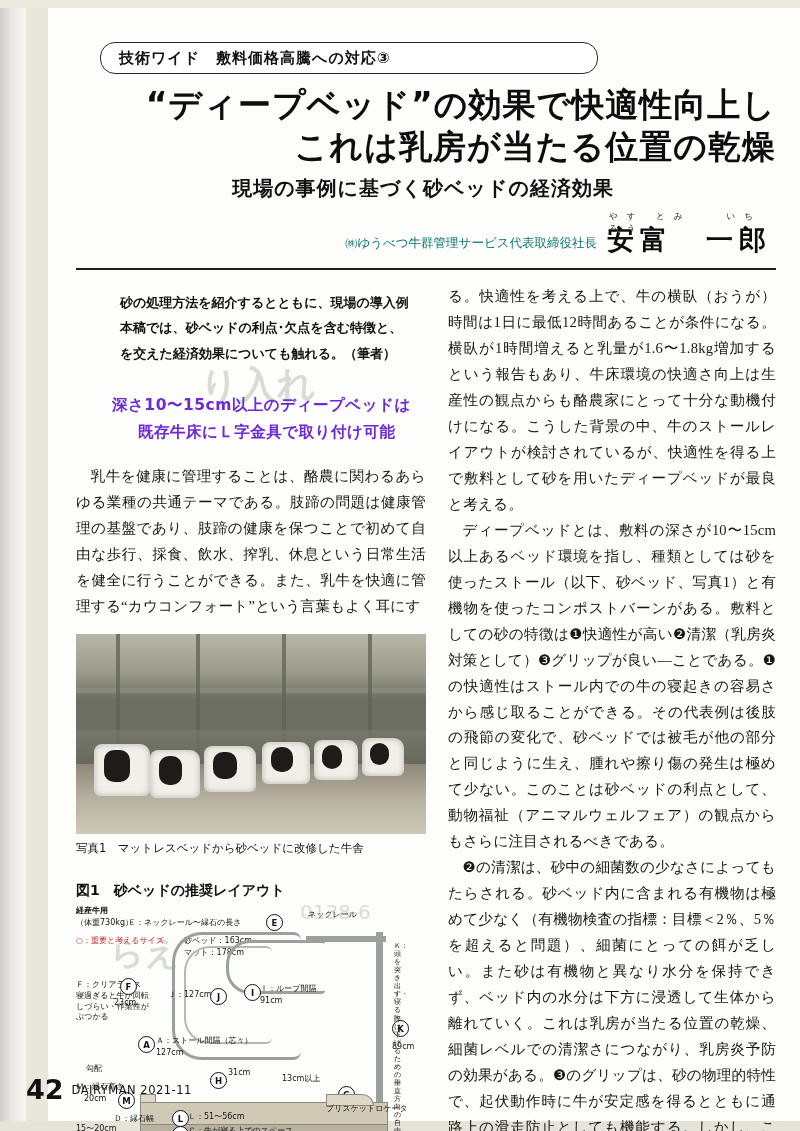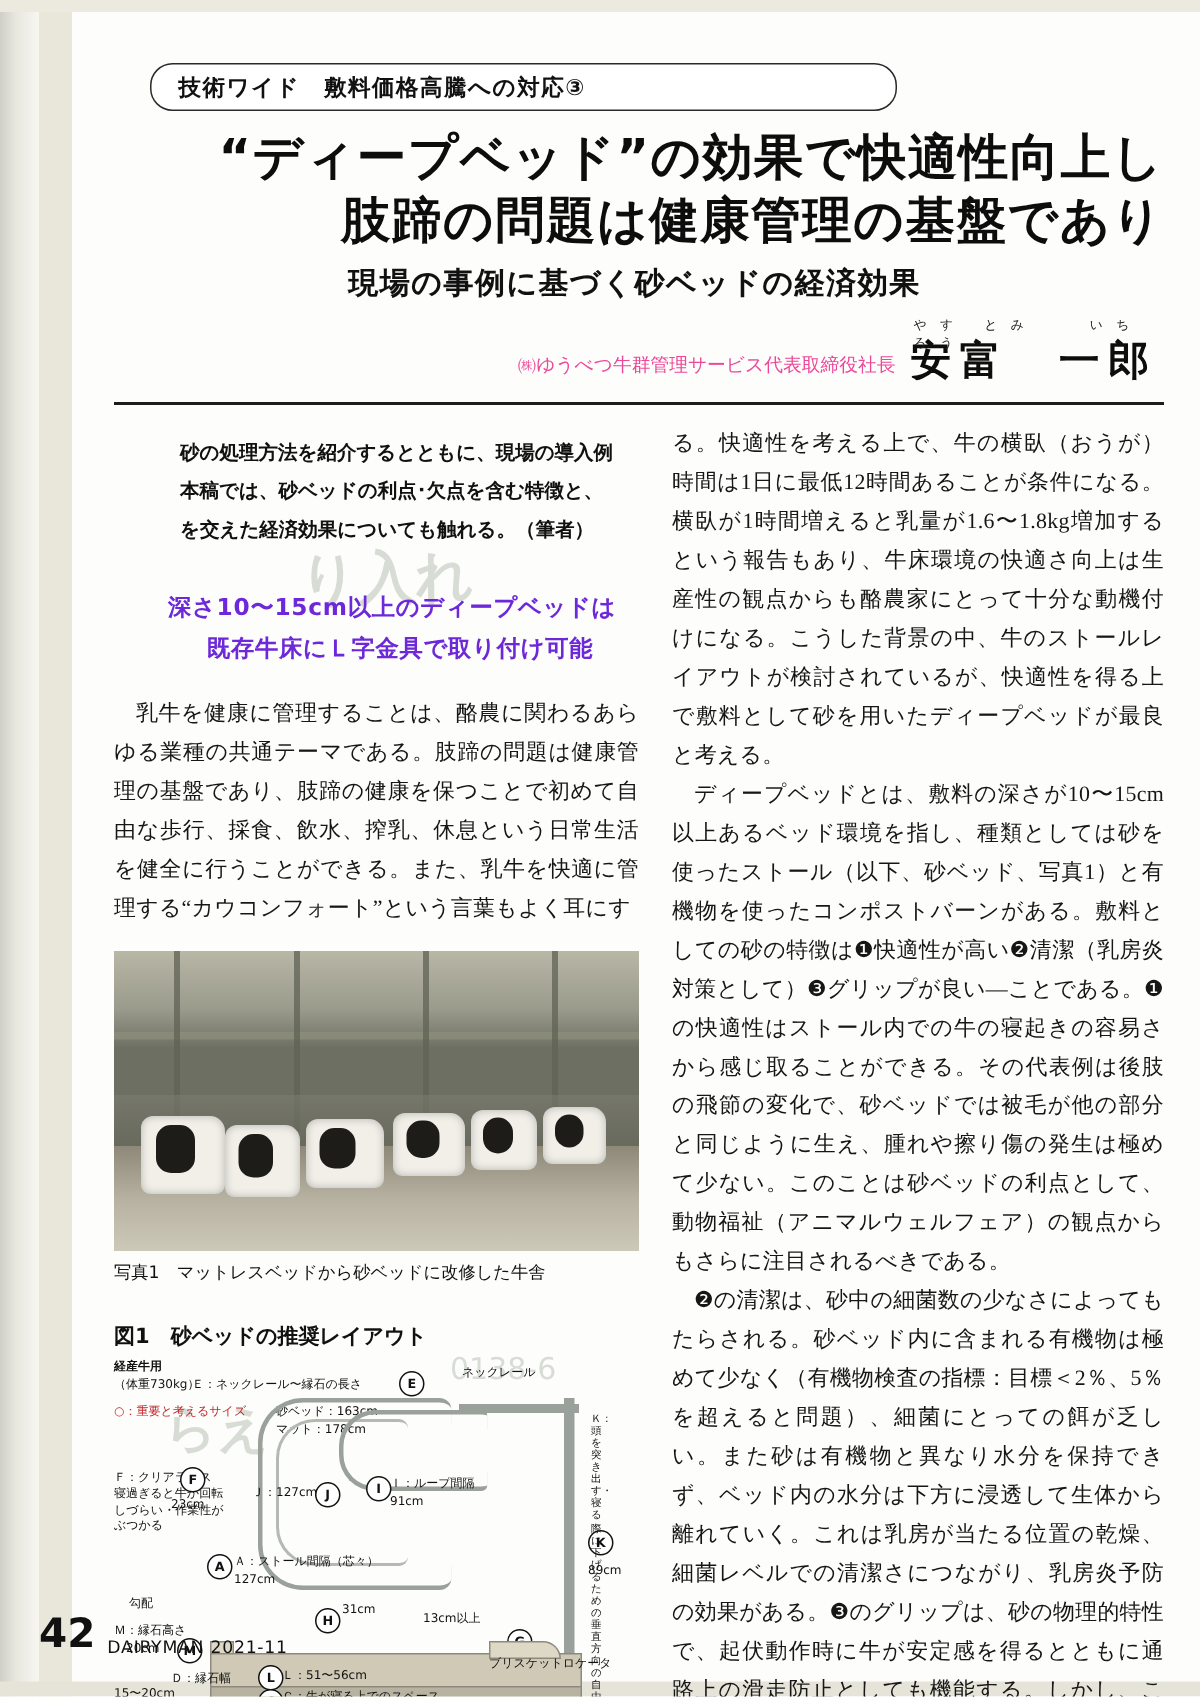--- a/index.html
+++ b/index.html
@@ -73,21 +73,21 @@
     text-align:center;
     padding-right:6px;
     color:#111;
   }
   .byline{
     position:absolute;right:28px;top:222px;
     display:flex;align-items:flex-end;gap:10px;
     font-family:"DejaVu Sans", sans-serif;
   }
   .byline .affil{
-    font-size:12.5px;padding-bottom:6px;color:#ec4899;margin-left:13px;
+    font-size:12.5px;padding-bottom:6px;color:#0f766e;margin-left:13px;
   }
   .byline .author{
     font-size:27px;font-weight:bold;letter-spacing:6px;color:#0d0d0d;
     position:relative;
   }
   .ruby{
     position:absolute;top:-11px;left:2px;
     font-size:8.5px;letter-spacing:9px;font-weight:normal;color:#222;
   }
   .rule{
@@ -231,21 +231,21 @@
     position:absolute;left:400px;top:284px;width:328px;
     font-size:14.6px;line-height:1.78;text-align:justify;
     letter-spacing:0.2px;color:#161616;
   }
   .right-col p{margin:0;text-indent:1em;}
   .right-col p.cont{text-indent:0;}
 
   
   .folio{
     position:absolute;left:26px;bottom:26px;
-    display:flex;align-items:flex-end;gap:8px;
+    display:flex;align-items:center;gap:8px;
   }
   .folio .pg{
     font-family:"DejaVu Sans", sans-serif;
     font-weight:bold;font-size:27px;color:#111;
   }
   .folio .mag{
     font-family:"DejaVu Sans", sans-serif;
     font-size:11.5px;color:#111;letter-spacing:.5px;
   }
 
@@ -268,21 +268,21 @@
 <div class="ghost" style="left:200px;top:360px;font-size:38px;font-weight:bold;transform:rotate(-1deg);">り入れ</div>
 <div class="ghost" style="left:110px;top:930px;font-size:34px;font-weight:bold;">らえ</div>
 <div class="ghost" style="left:300px;top:900px;font-size:20px;">0138-6</div>
 
 <div class="content">
 
   <div class="kicker">技術ワイド　敷料価格高騰への対応③</div>
 
   <div class="title-block">
     <div class="title-line">“ディープベッド”の効果で快適性向上し</div>
-    <div class="title-line">肢蹄の問題は健康管理の基盤であり</div>
+    <div class="title-line">これは乳房が当たる位置の乾燥</div>
     <div class="subtitle">現場の事例に基づく砂ベッドの経済効果</div>
   </div>
 
   <div class="byline">
     <div class="affil">㈱ゆうべつ牛群管理サービス代表取締役社長</div>
     <div class="author">
       <span class="ruby">やす とみ　　いち　　ろう</span>
       <span>安富　一郎</span>
     </div>
   </div>

